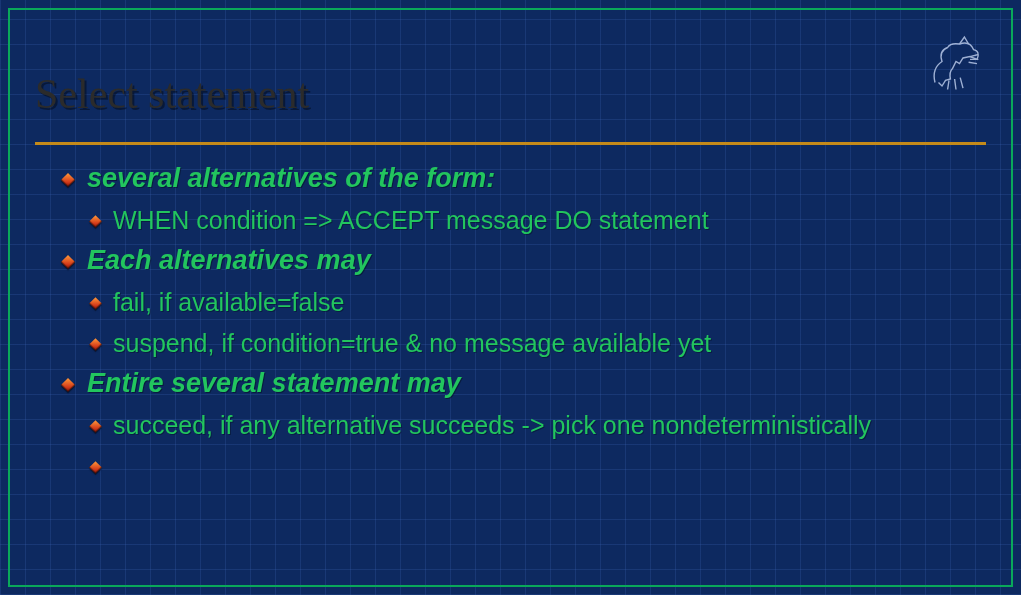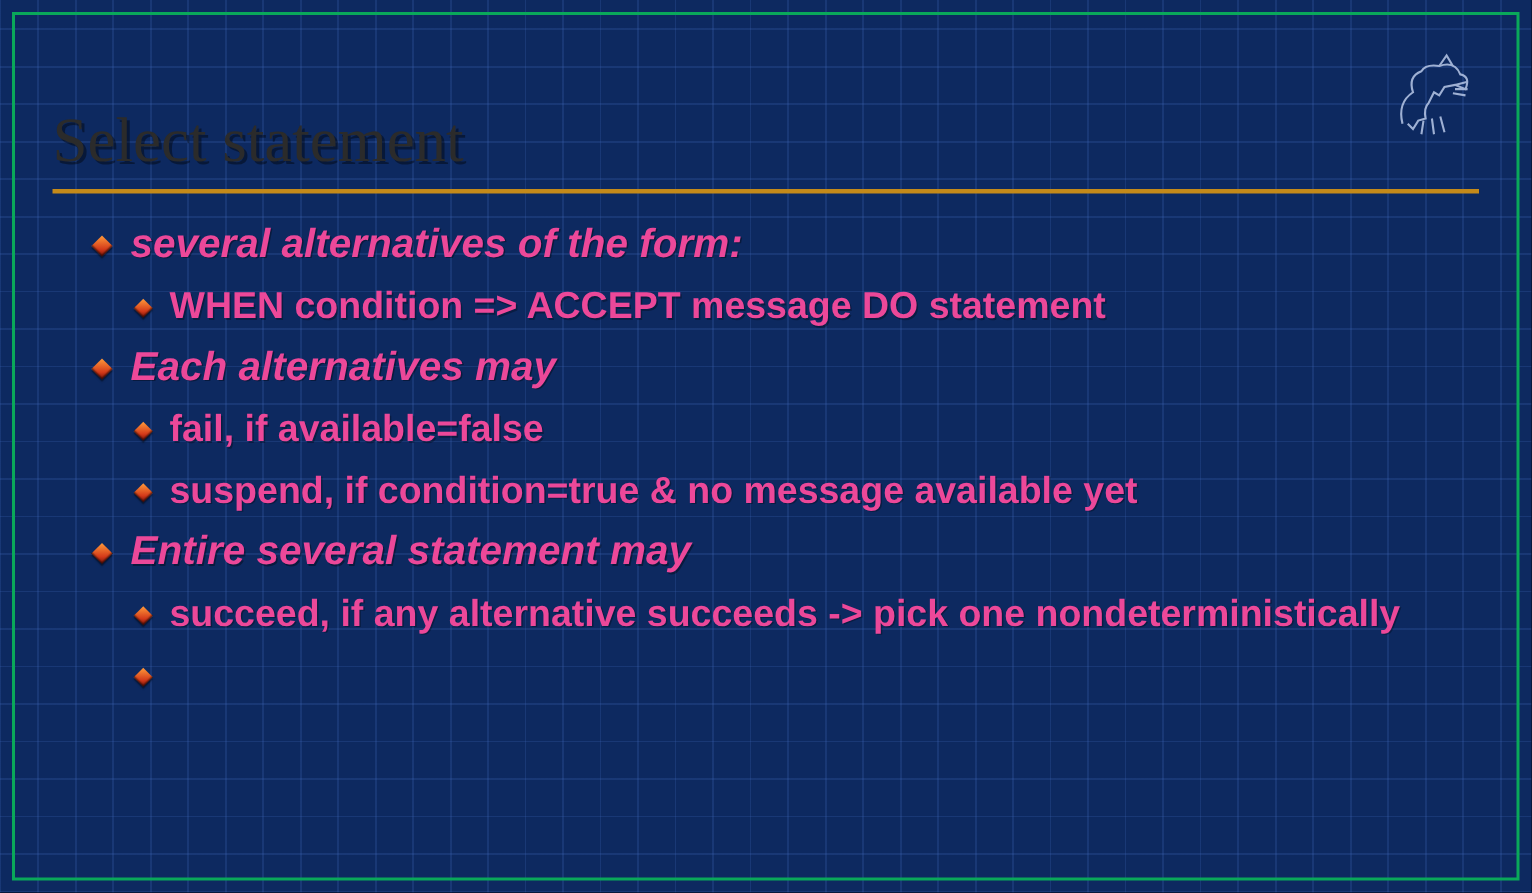--- a/index.html
+++ b/index.html
@@ -38,42 +38,42 @@
     position: absolute;
     top: 70px;
     left: 35px;
     right: 35px;
   }
   .title {
     font-family: "Times New Roman", Times, serif;
     font-size: 42px;
     color: #2b2b2b;
     text-shadow: 2px 2px 0 rgba(0,0,0,0.4);
-    padding-bottom: 8px;
+    padding-bottom: 24px;
     border-bottom: 3px solid #c48a1a;
     margin-bottom: 18px;
   }
   .list {
-    color: #ec4899;
+    color: #22c55e;
   }
   .item-l1 {
     margin-left: 28px;
     margin-top: 10px;
     font-size: 27px;
     font-weight: bold;
     font-style: italic;
     text-shadow: 1px 1px 0 rgba(0,0,0,0.35);
     position: relative;
     padding-left: 24px;
   }
   .item-l2 {
     margin-left: 56px;
     margin-top: 12px;
     font-size: 25px;
-    font-weight: bold;
+    font-weight: normal;
     font-style: normal;
     text-shadow: 1px 1px 0 rgba(0,0,0,0.3);
     position: relative;
     padding-left: 22px;
   }
   .bullet {
     position: absolute;
     left: 0;
     top: 0.45em;
     width: 10px;

